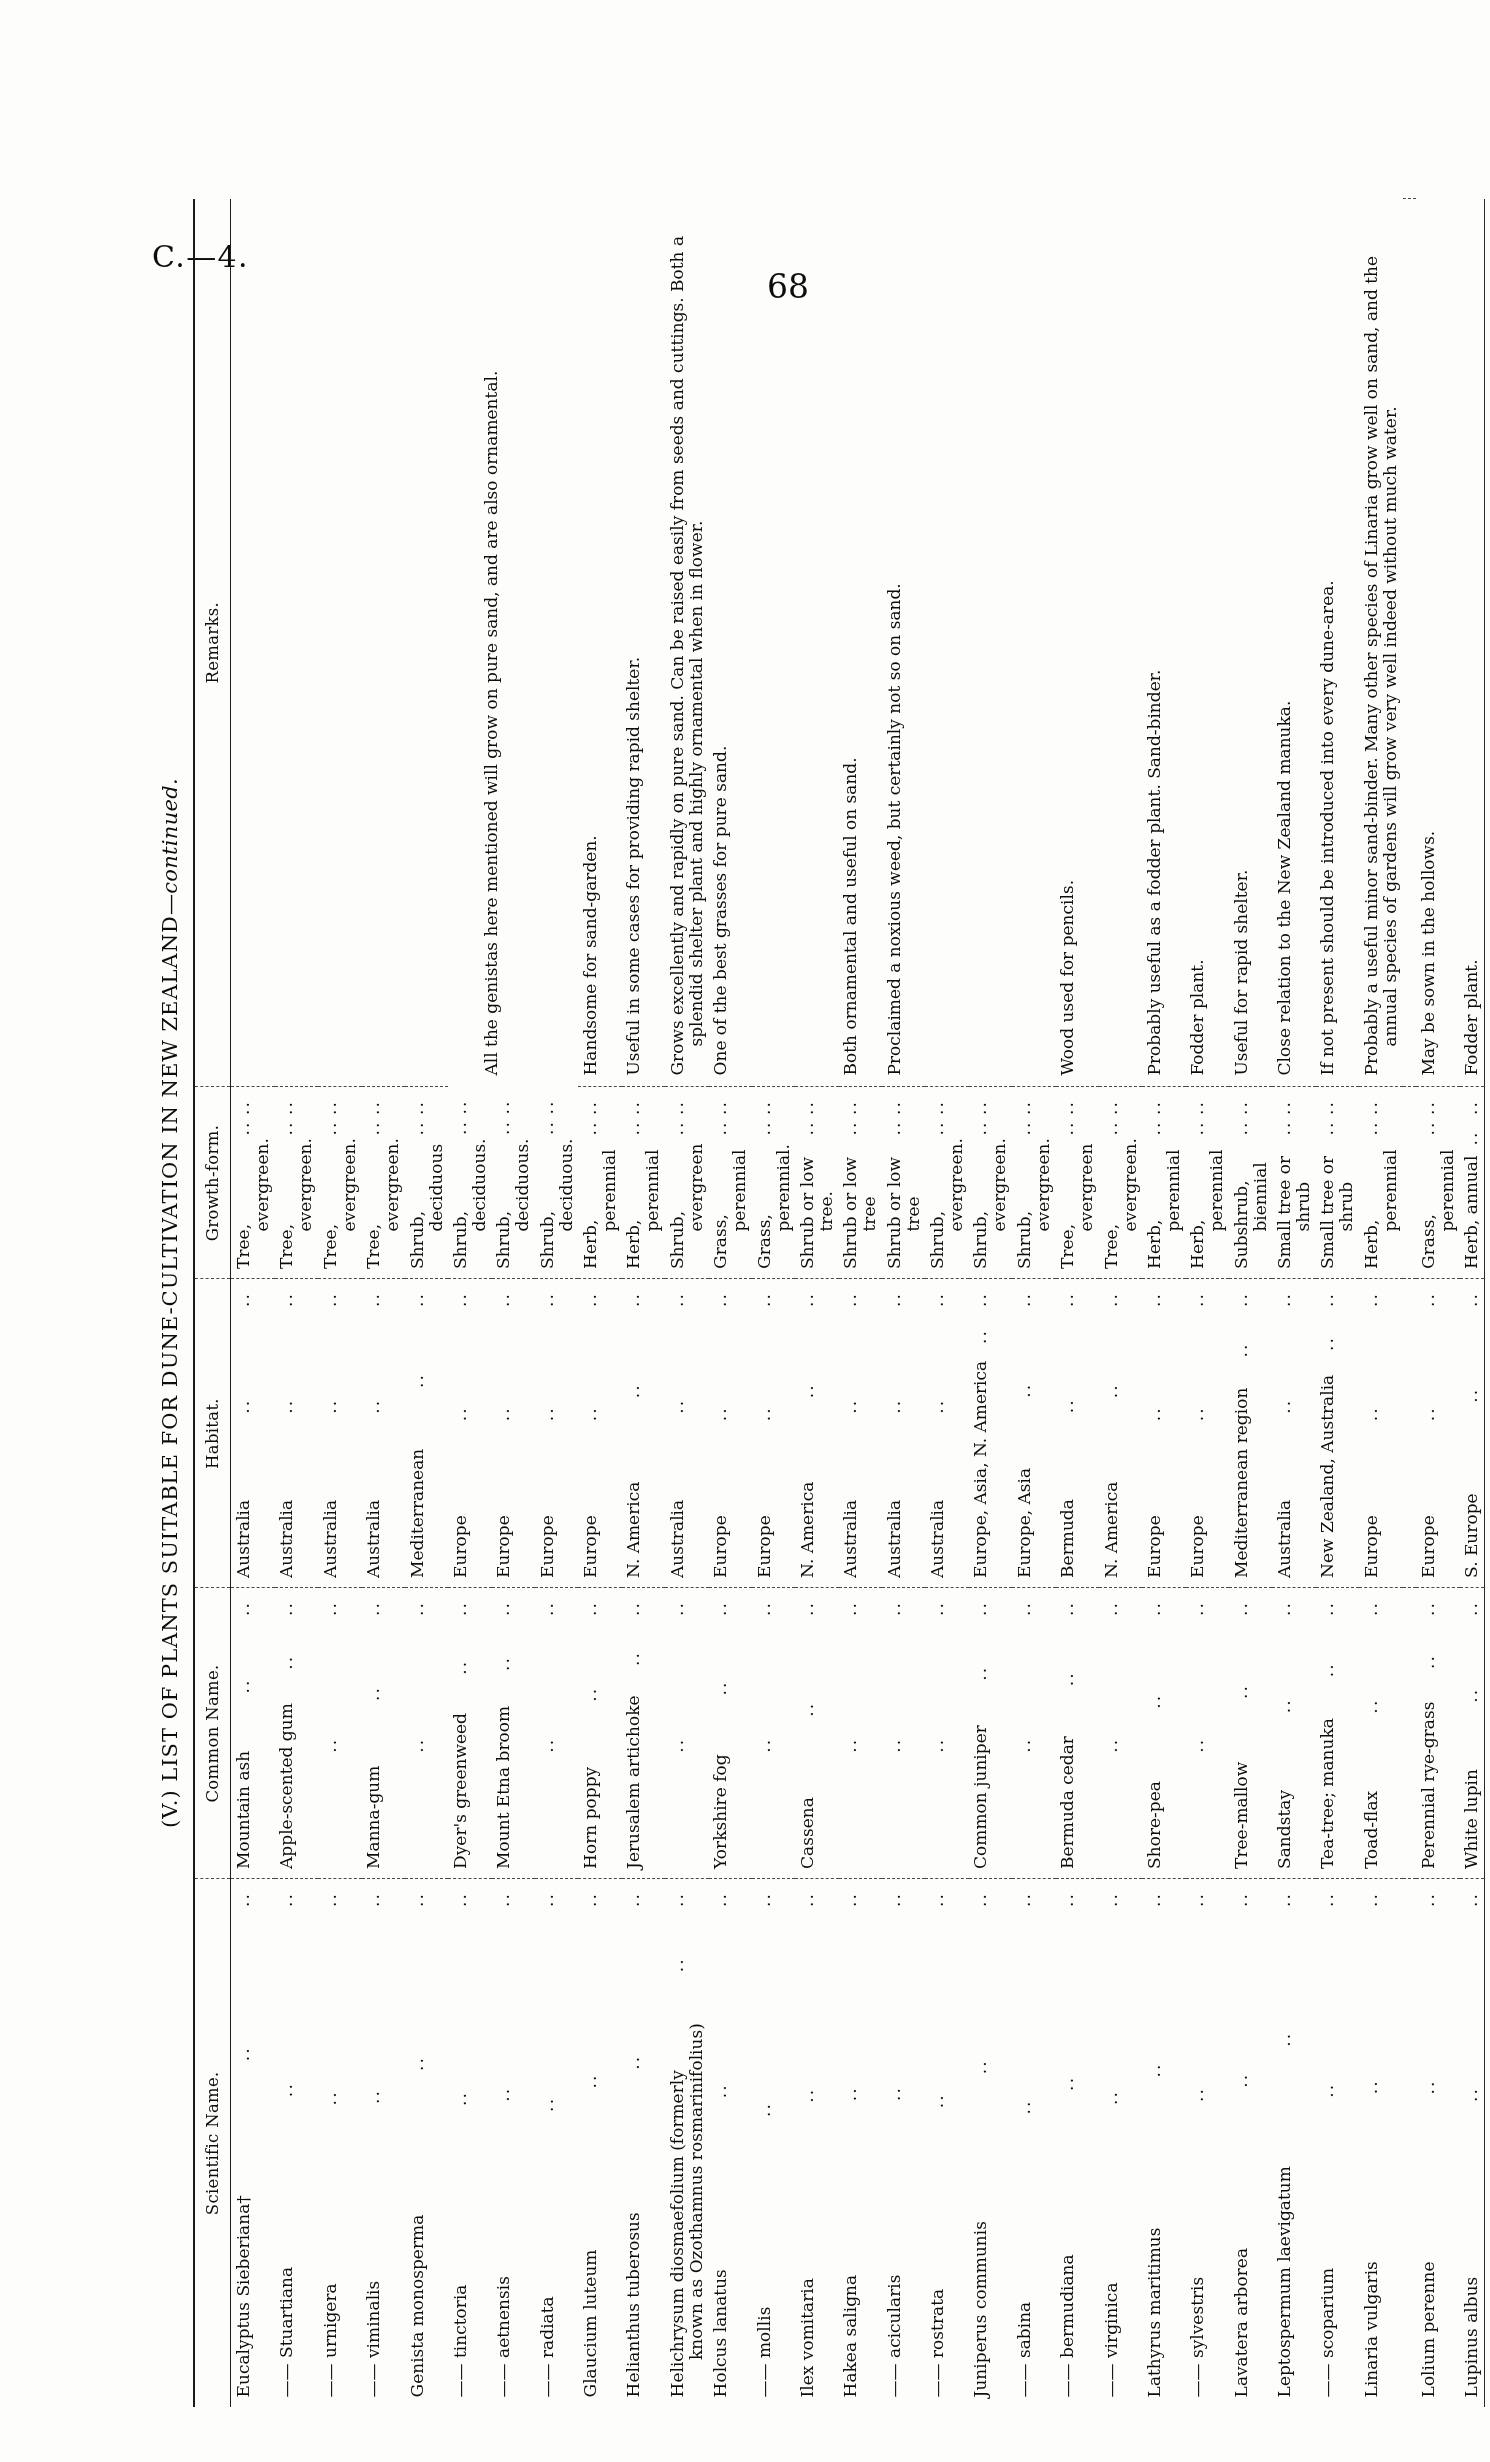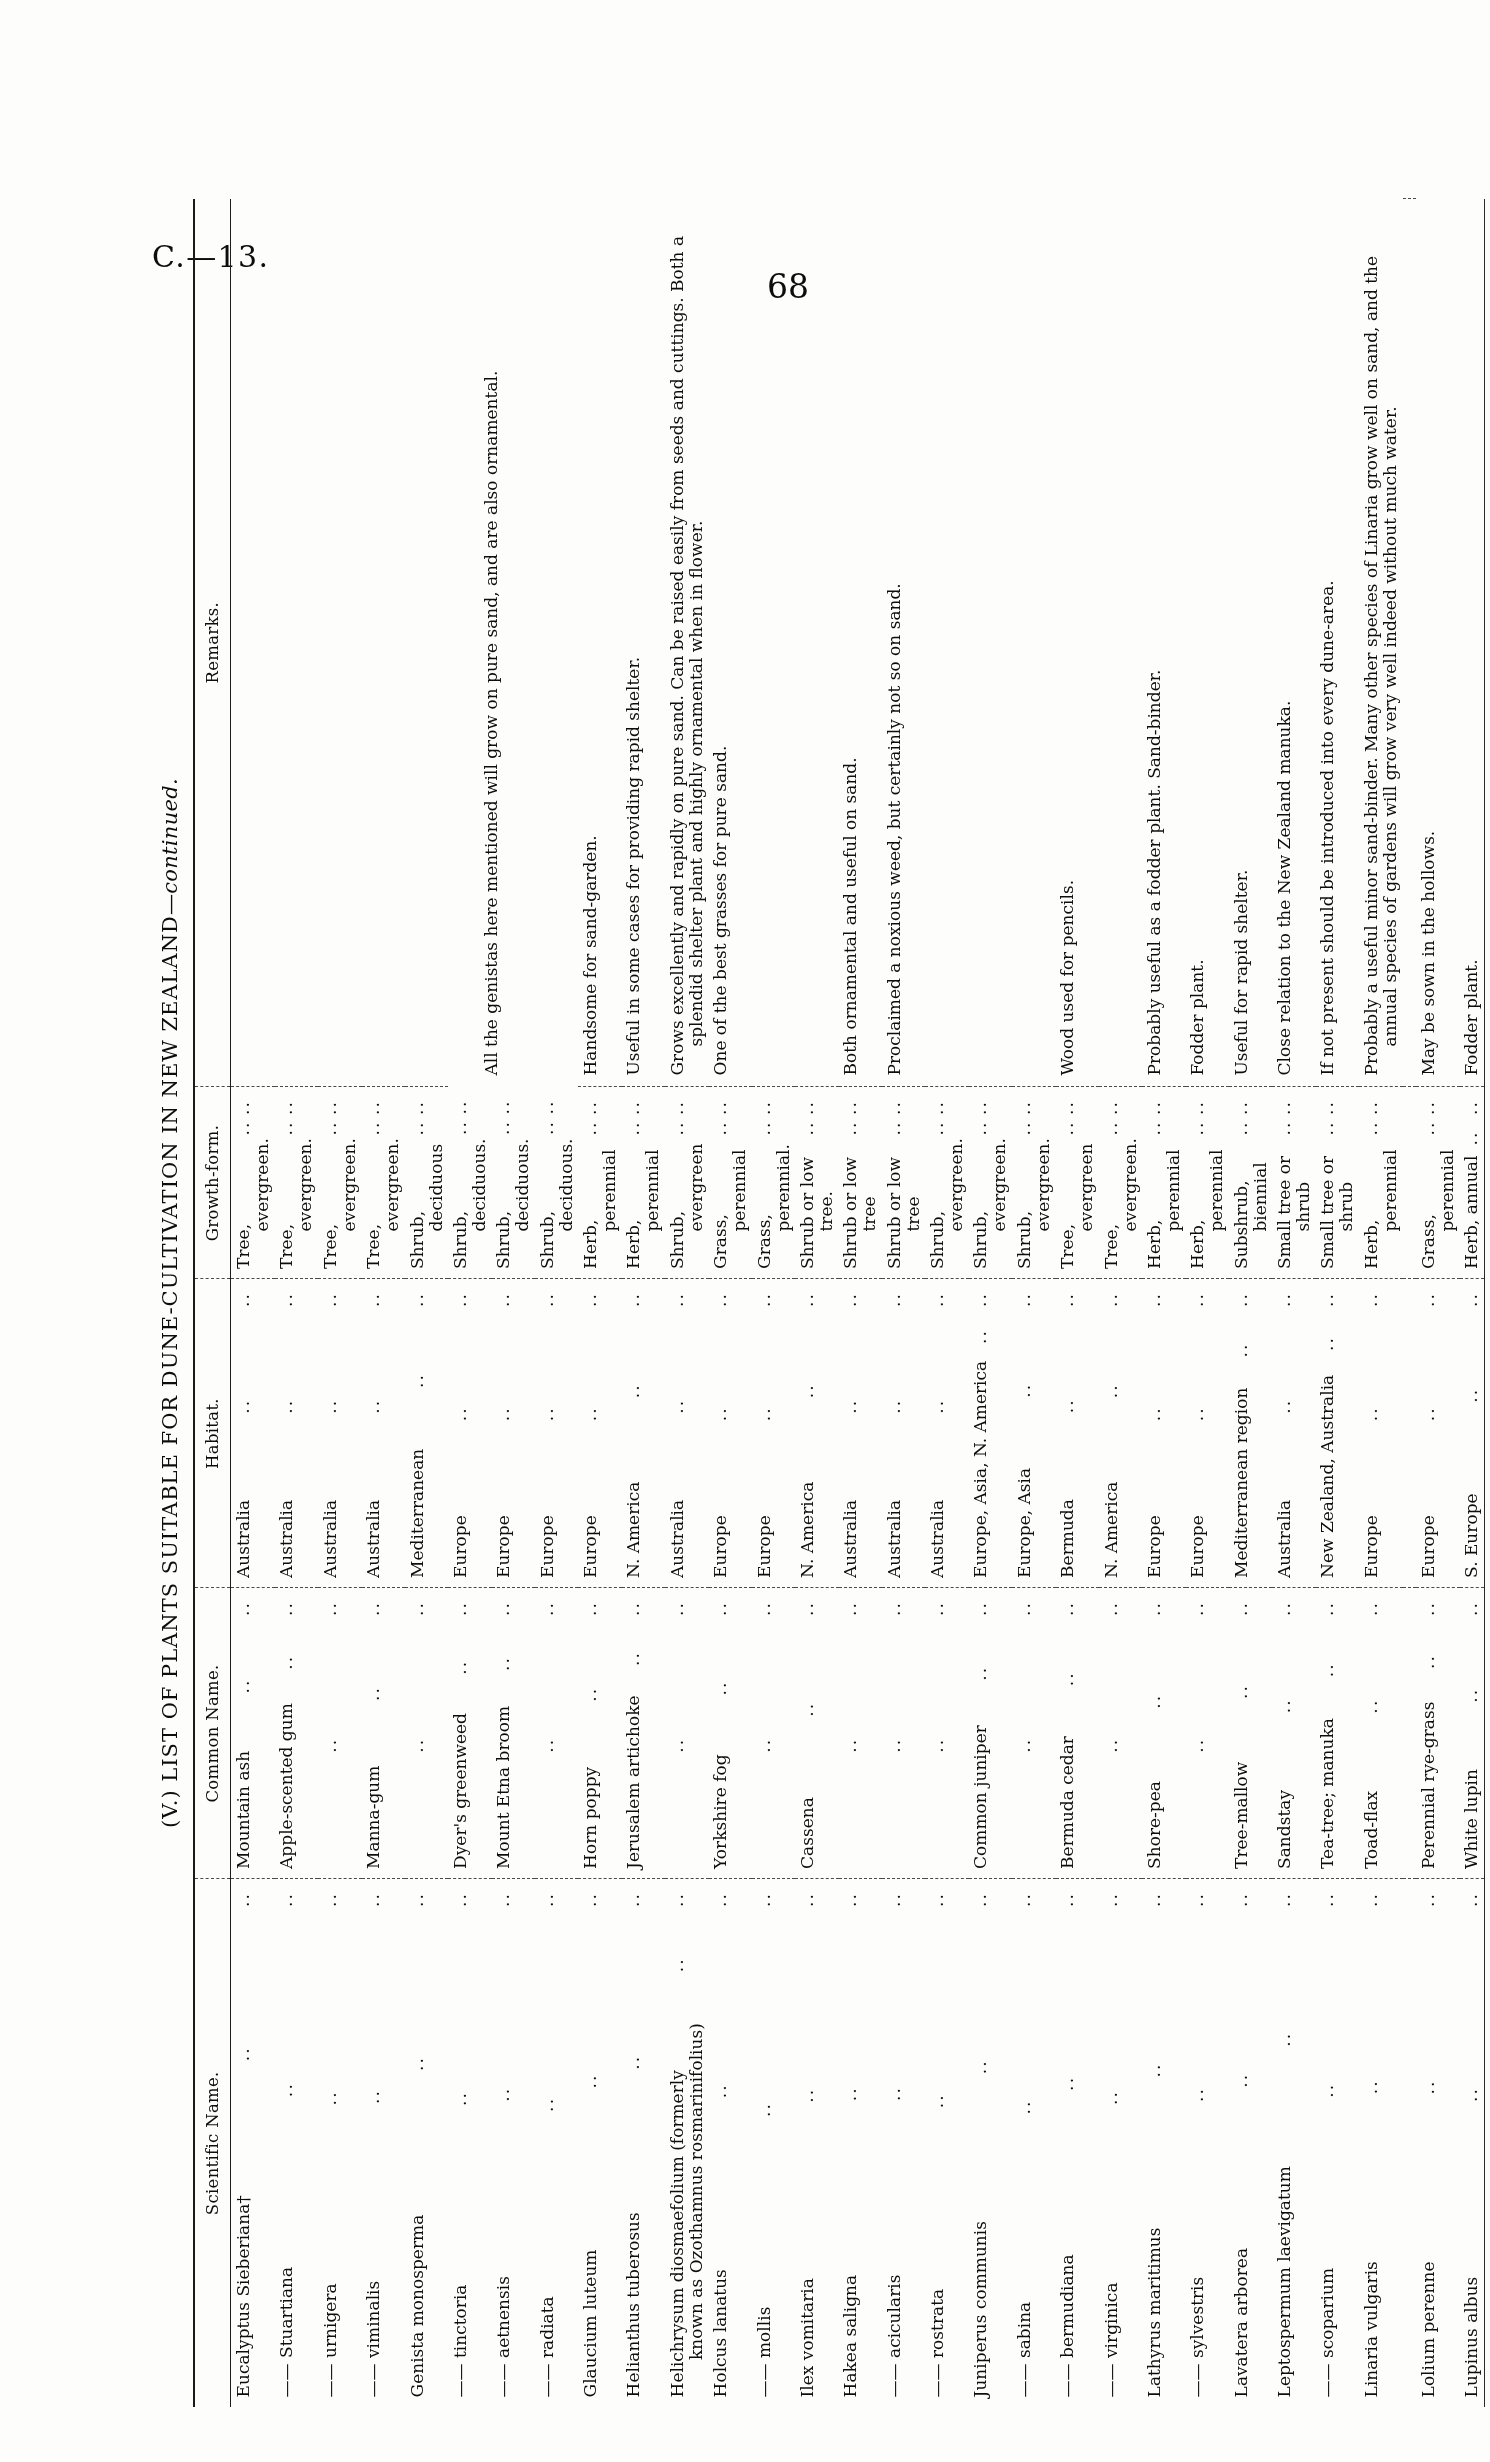--- a/index.html
+++ b/index.html
@@ -30,21 +30,21 @@
   .ld{margin-left:auto;letter-spacing:2.1px;padding-right:5.5px;white-space:nowrap;}
   td.rem{padding-left:11px;}
   .remark{padding-left:29px;text-indent:-29px;}
   td.group{vertical-align:middle;}
 </style>
 </head>
 <body>
 
 <div class="page">
 
-  <div class="pagehead-left">C.—13.</div>
+  <div class="pagehead-left">C.—4.</div>
   <div class="pagehead-right">68</div>
 
   <div class="landscape">
     <div class="tbl-title">
       <span>(V.) LIST OF PLANTS SUITABLE FOR DUNE-CULTIVATION IN NEW ZEALAND</span><span class="suffix">—continued.</span>
     </div>
 
     <table class="plants">
       <colgroup>
         <col class="c-sci">

